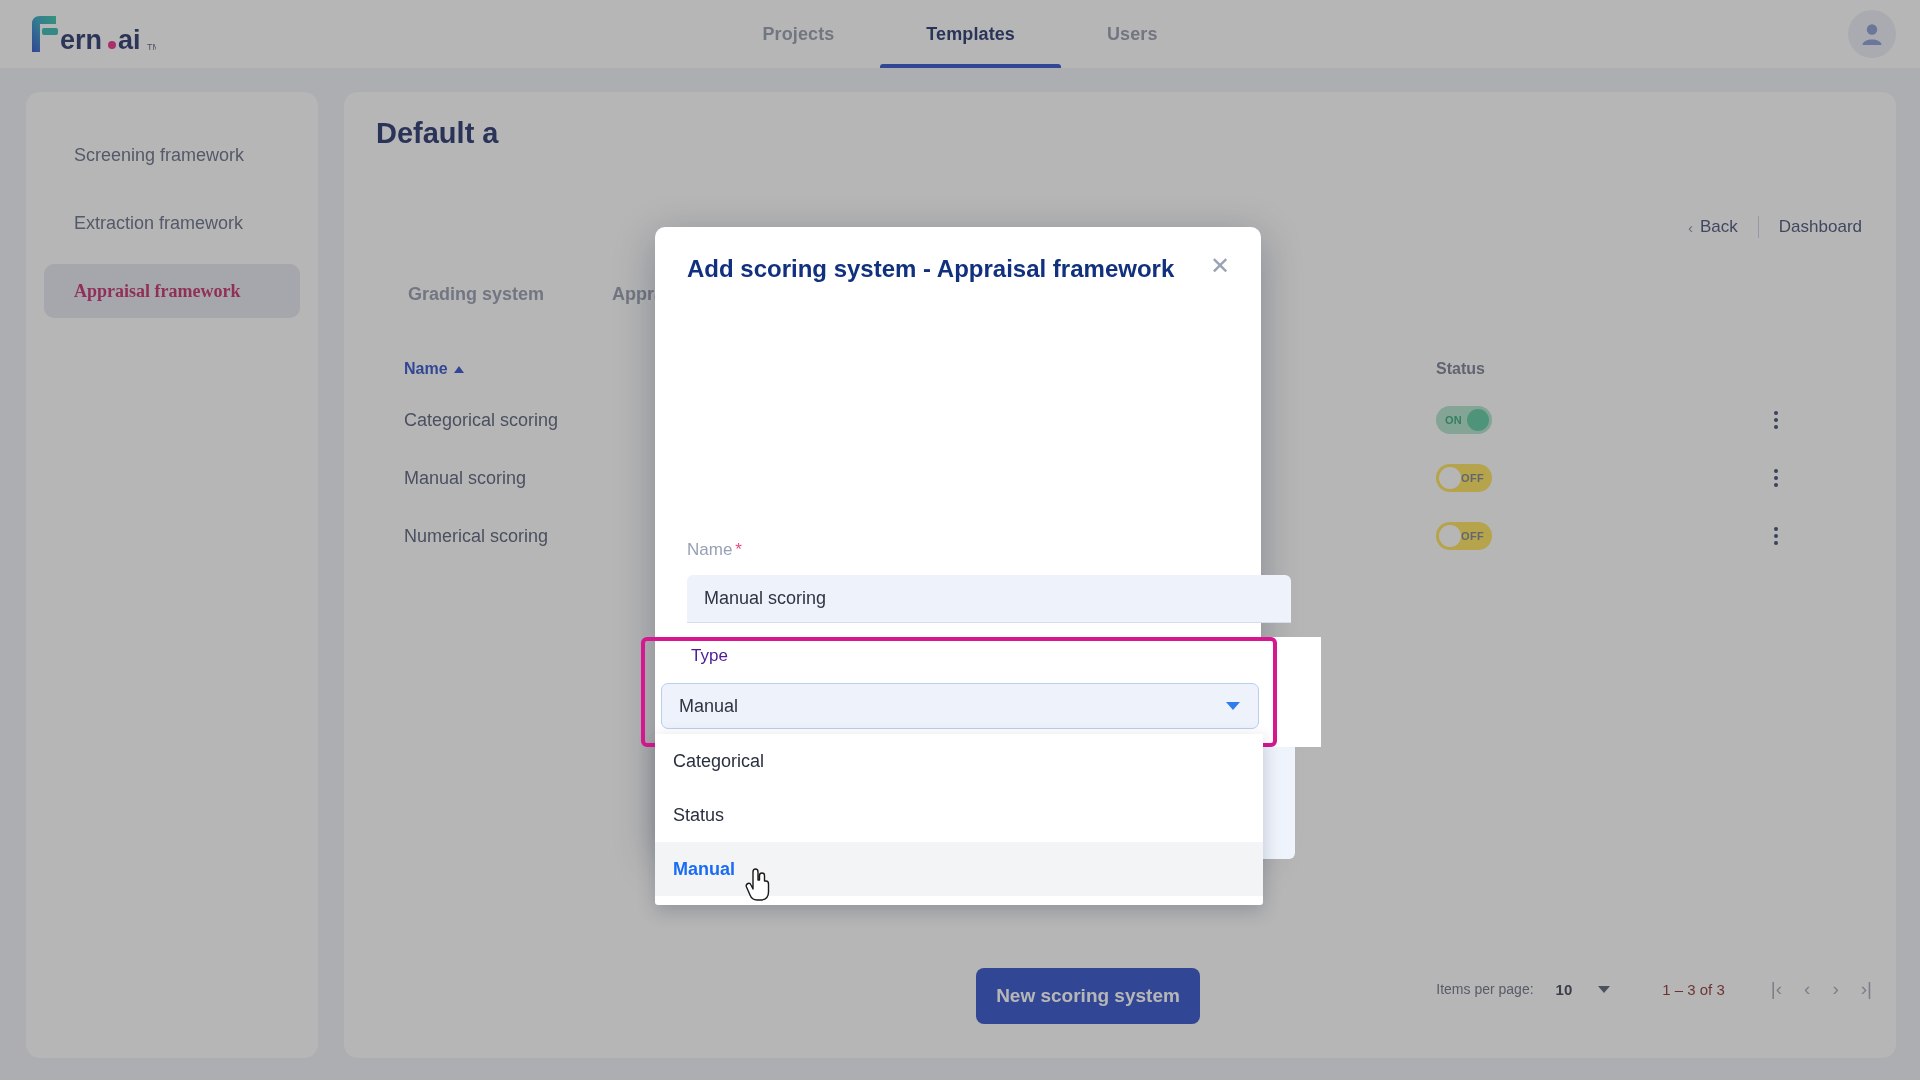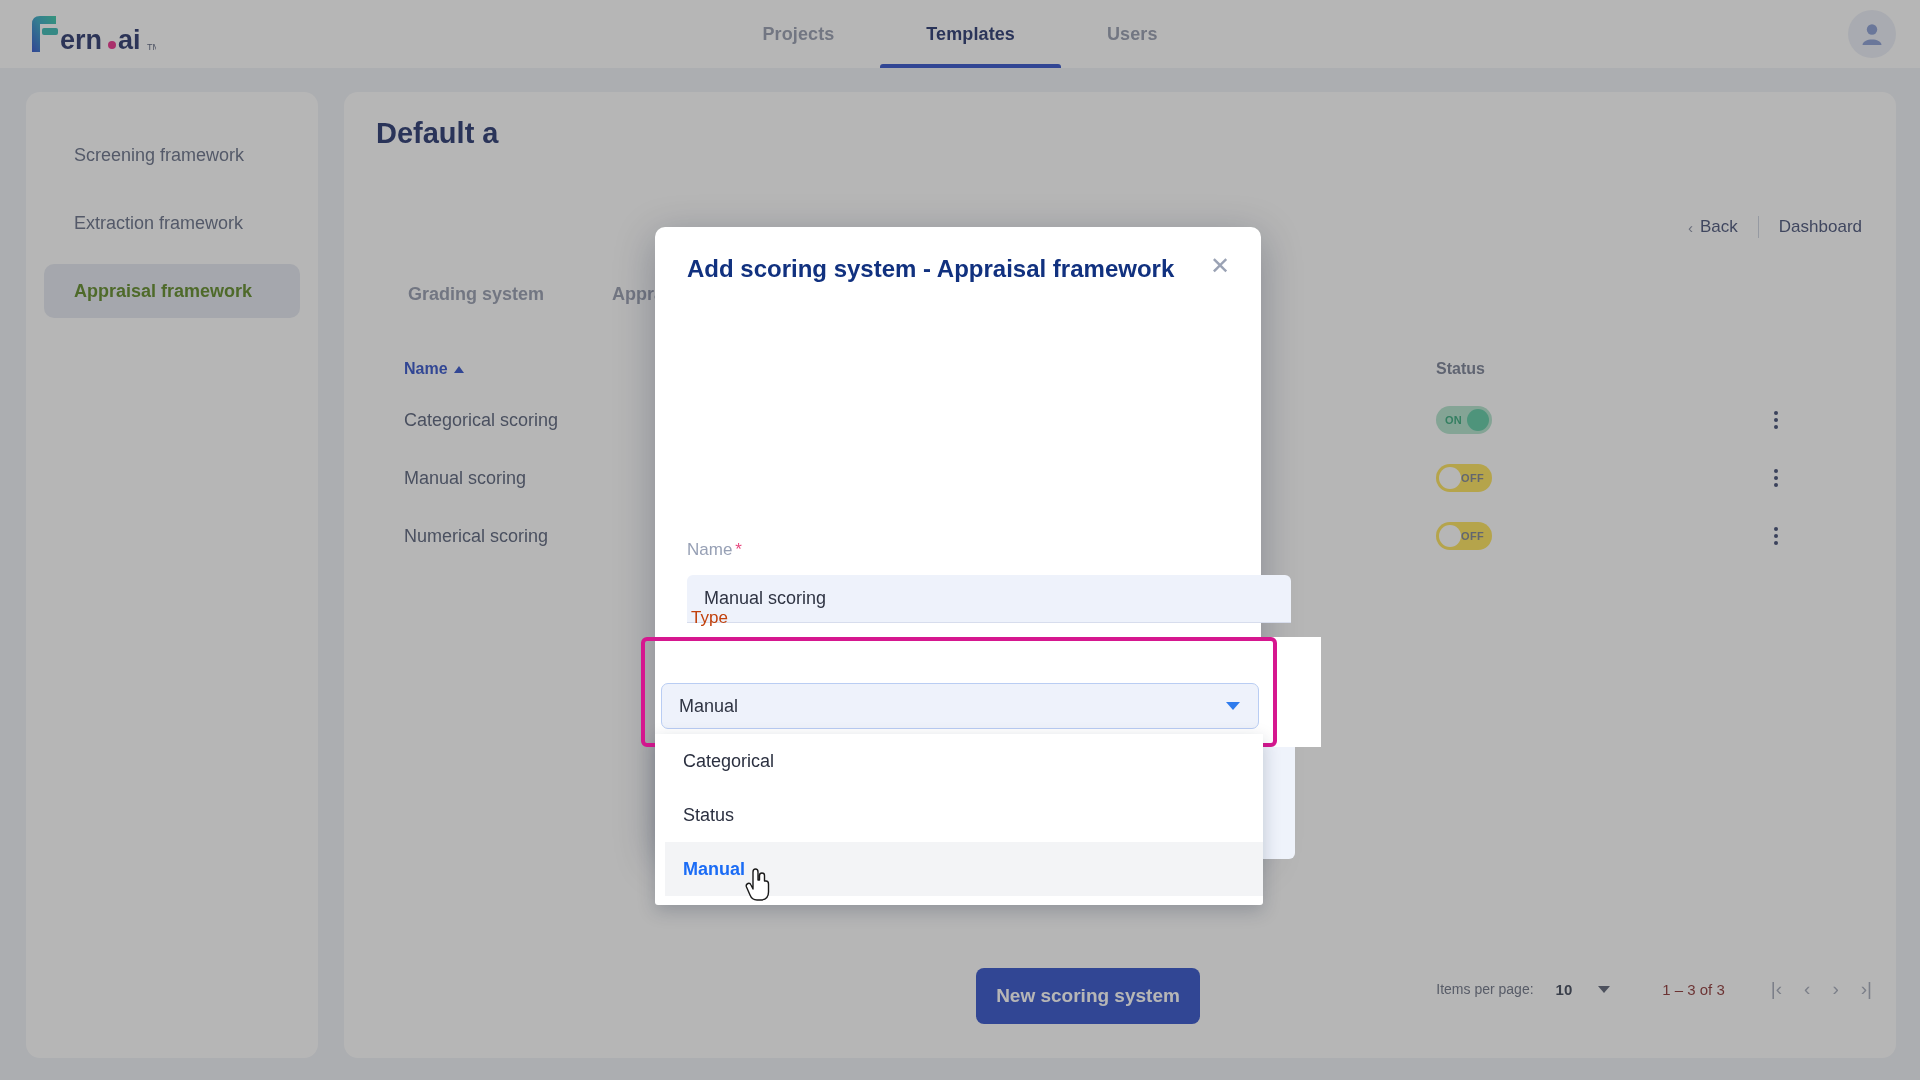--- a/index.html
+++ b/index.html
@@ -67,21 +67,21 @@
   }
   .side-item {
     margin: 0 18px 14px 18px;
     height: 54px; border-radius: 10px;
     display: flex; align-items: center;
     padding-left: 30px;
     font-size: 18px; color: #56607a;
     cursor: pointer;
   }
   .side-item.selected {
-    background: #e2e6ef; color: #4d7c0f; font-weight: bold;
+    background: #e2e6ef; color: #be185d; font-weight: bold; font-family: Liberation Serif, serif;
   }
 
   
   .main-card {
     position: absolute; left: 344px; top: 92px;
     width: 1552px; height: 966px;
     background: #ffffff; border-radius: 14px;
     z-index: 6;
     overflow: hidden;
   }
@@ -223,22 +223,22 @@
 
   
   .annot-box {
     position:absolute; left: 641px; top: 637px;
     width: 636px; height: 110px;
     border: 4px solid #d6178f; border-radius: 6px;
     z-index: 70; background: transparent;
     pointer-events: none;
   }
   .type-label {
-    position:absolute; left: 14px; top: 608px;
-    font-size: 17px; color:#c2410c; z-index: 71;
+    position:absolute; left: 14px; top: 646px;
+    font-size: 17px; color:#4c1d95; z-index: 71;
   }
   .select-box {
     position:absolute; left: 661px; top: 683px;
     width: 598px; height: 46px;
     background: #eef2fb; border: 1px solid #b9cdf3; border-radius: 7px;
     display:flex; align-items:center; z-index: 71; cursor: pointer;
   }
   .select-box .sv { padding-left: 17px; font-size: 18px; color:#2f3443; }
   .select-caret {
     position:absolute; right: 18px; width:0;height:0;
@@ -247,21 +247,20 @@
   }
 
   
   .dd-panel {
     position:absolute; left: 655px; top: 734px;
     width: 608px; height: 171px;
     background:#ffffff; z-index: 72;
     box-shadow: 0 6px 18px rgba(20,30,60,.22);
     border-radius: 0 0 3px 3px;
     overflow:hidden;
-    padding-left:10px;
   }
   .dd-opt {
     height: 54px; display:flex; align-items:center;
     padding-left: 18px; font-size: 18px; color:#2b3040;
     cursor:pointer;
   }
   .dd-opt.selected { background:#f3f4f6; color:#1b6cf5; font-weight:bold; }
 
   
   .cursor-hand { position:absolute; left: 745px; top: 868px; z-index: 90; }

